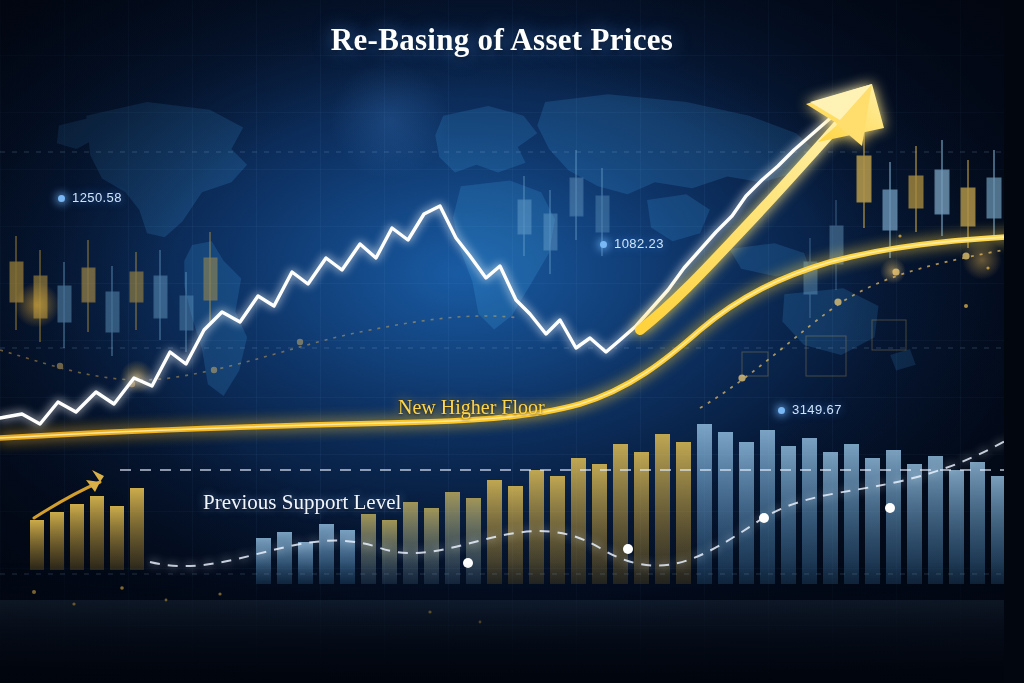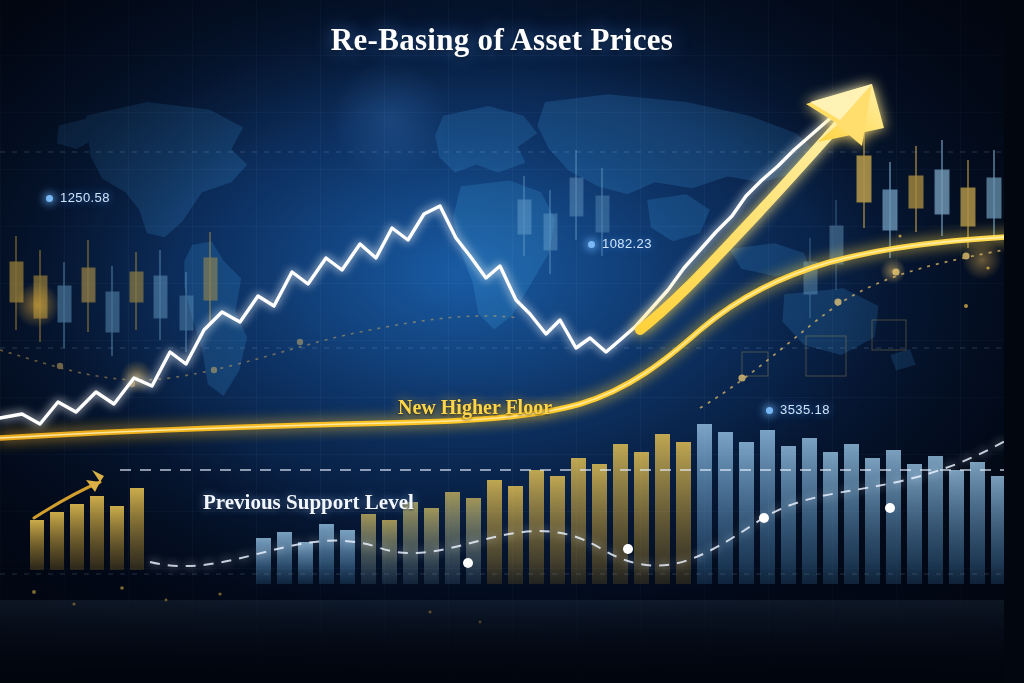--- a/index.html
+++ b/index.html
@@ -52,21 +52,21 @@
     top: 22px;
     text-align: center;
     color: #ffffff;
     font-size: 31px;
     font-weight: bold;
     letter-spacing: 0.3px;
     text-shadow: 0 0 18px rgba(90,160,255,0.55), 0 2px 5px rgba(0,0,0,0.6);
   }
   .annot {
     position: absolute;
-    font-weight: bold;
+    font-weight: normal;
     white-space: nowrap;
   }
   .annot-floor {
     left: 398px;
     top: 396px;
     color: #ffd54a;
     font-size: 20px;
     text-shadow: 0 0 12px rgba(255,190,40,0.65), 0 1px 3px rgba(0,0,0,0.7);
   }
   .annot-support {
@@ -77,20 +77,21 @@
     text-shadow: 0 0 9px rgba(140,190,255,0.6), 0 1px 3px rgba(0,0,0,0.7);
   }
   .pricetag {
     position: absolute;
     color: #cfe4fb;
     font-family: "Liberation Sans", sans-serif;
     font-size: 13px;
     letter-spacing: 0.4px;
     white-space: nowrap;
     text-shadow: 0 0 9px rgba(70,140,230,0.8);
+    margin-left: 12px;
   }
   .pricetag .dot {
     display: inline-block;
     width: 7px;
     height: 7px;
     border-radius: 50%;
     background: #79b8f5;
     box-shadow: 0 0 8px 2px rgba(110,180,250,0.8);
     margin-right: 7px;
     vertical-align: middle;
@@ -409,16 +410,16 @@
   <div class="annot annot-floor">New Higher Floor</div>
   <div class="annot annot-support">Previous Support Level</div>
 
   <div class="pricetag pt1">
     <span class="dot"></span><span>1250.58</span>
   </div>
   <div class="pricetag pt2">
     <span class="dot"></span><span>1082.23</span>
   </div>
   <div class="pricetag pt3">
-    <span class="dot"></span><span>3535.18</span>
+    <span class="dot"></span><span>3149.67</span>
   </div>
 
 </div>
 
 </body></html>

